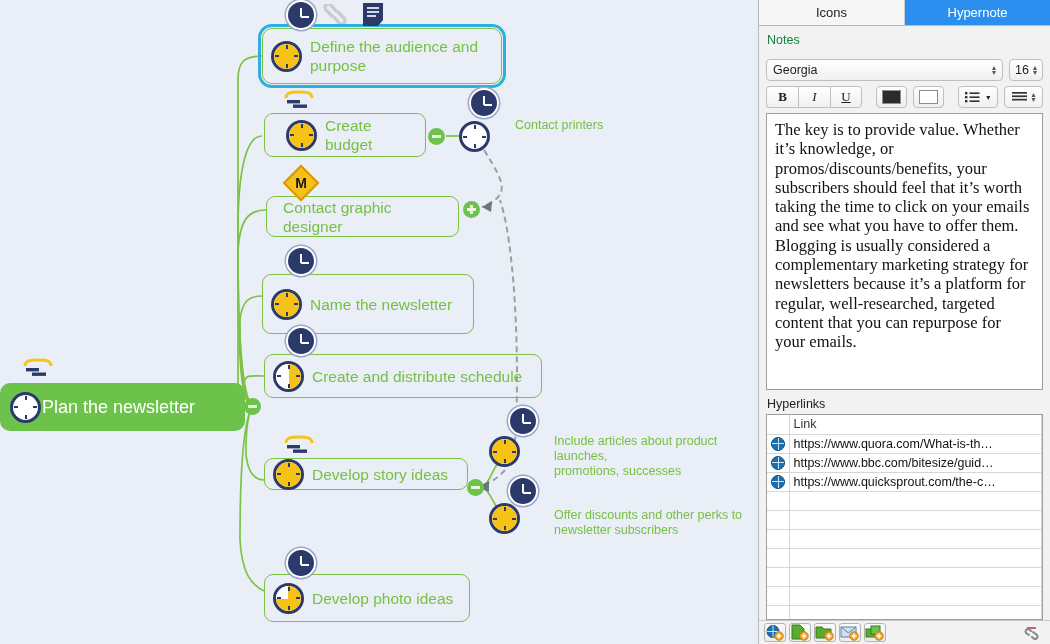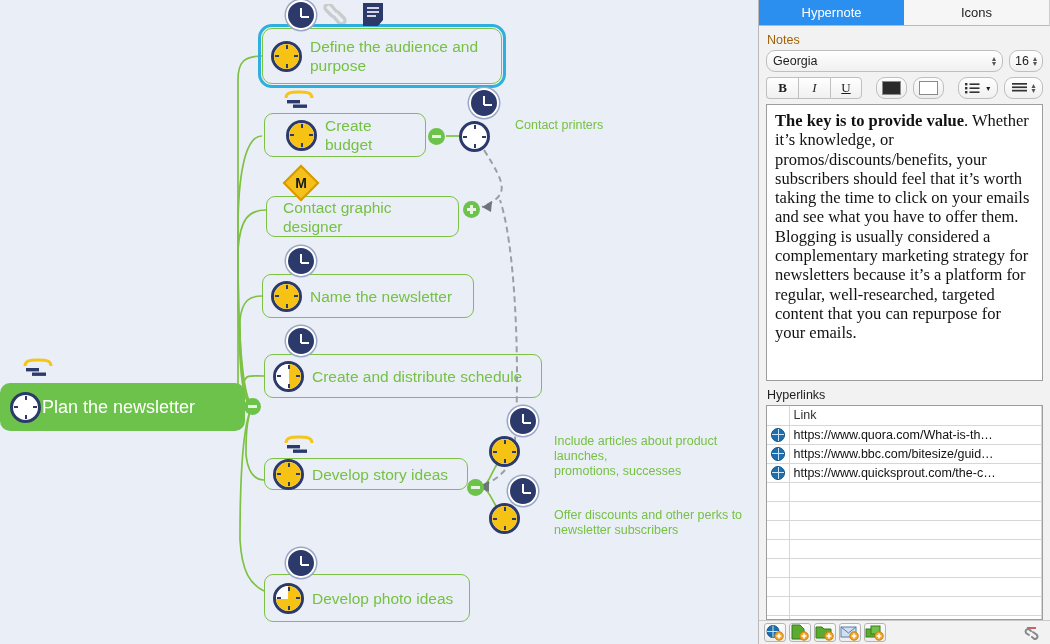--- a/index.html
+++ b/index.html
@@ -159,28 +159,28 @@
     flex: 1;
     display: flex; align-items: center; justify-content: center;
     font-size: 13px; color: #1d1d1d;
     background: #f6f6f6;
     border-bottom: 1px solid #b9b9b9;
     border-right: 1px solid #cdcdcd;
   }
   .tab.active { background: #2b8fef; color: #ffffff; border-right: none; }
 
   .panel-body { padding: 5px 7px 0 7px; }
-  .section-label { font-size: 12.5px; color: #a16207; margin: 2px 0 3px 1px; }
+  .section-label { font-size: 12.5px; color: #15803d; margin: 2px 0 12px 1px; }
 
   .row { display: flex; gap: 6px; margin-bottom: 5px; }
 
   .ctl {
     background: linear-gradient(#ffffff, #f0f0f0);
     border: 1px solid #bfbfbf;
-    border-radius: 9px;
+    border-radius: 4px;
     height: 22px;
     display: flex; align-items: center;
     font-size: 12.5px; color: #1d1d1d;
   }
   .font-select { flex: 1; padding: 0 6px; justify-content: space-between; }
   .size-select { width: 34px; padding: 0 5px; justify-content: space-between; }
   .stepper { display: flex; flex-direction: column; line-height: 5px; font-size: 8px; color: #555; }
 
   .seg { display: flex; }
   .seg .ctl {
@@ -206,21 +206,21 @@
     background: #ffffff;
     border: 1px solid #9d9d9d;
     height: 277px;
     padding: 6px 8px;
     overflow: hidden;
     font-family: "Liberation Serif", serif;
     font-size: 16.5px;
     line-height: 19.3px;
     color: #111111;
   }
-  .notebox b { font-weight: bold; }
+  .notebox b { font-weight: normal; }
 
   .hl-label { font-size: 12.5px; color: #1d1d1d; margin: 7px 0 3px 8px; }
 
   .table-wrap {
     margin: 0 7px;
     border: 1px solid #9d9d9d;
     background: #ffffff;
     flex: 1 1 auto;
     overflow: hidden;
   }
@@ -375,21 +375,21 @@
     <div class="bare-label" style="left:492px; top:118px;">Contact printers</div>
 
     <div class="node" style="left:266px; top:196px; width:193px; height:41px; padding-left:14px;">
       <div class="node-label" style="padding-left:2px;">Contact graphic designer</div>
     </div>
     <div class="diamond" style="left:288px; top:170px;">
       <span>M</span>
     </div>
     <div class="toggle plus" style="left:463px; top:201px;"></div>
 
-    <div class="node" style="left:262px; top:274px; width:212px; height:44px;">
+    <div class="node" style="left:262px; top:274px; width:212px; height:60px;">
       <div class="pie">
         <i style="background:#f6c314;"></i>
         <span class="tick n"></span>
           <span class="tick s"></span>
         <span class="tick w"></span>
           <span class="tick e"></span>
       </div>
       <div class="node-label">Name the newsletter</div>
     </div>
     <div class="clockbadge" style="left:286px; top:246px;"></div>
@@ -455,22 +455,22 @@
       </div>
       <div class="node-label">Develop photo ideas</div>
     </div>
     <div class="clockbadge" style="left:286px; top:548px;"></div>
 
   </div>
 
   <div id="panel">
 
     <div class="tabs">
+      <div class="tab">Icons</div>
       <div class="tab active">Hypernote</div>
-      <div class="tab">Icons</div>
     </div>
 
     <div class="panel-body">
       <div class="section-label">Notes</div>
 
       <div class="row">
         <div class="ctl font-select">
           <span>Georgia</span>
           <span class="stepper">
               <span>▴</span>

